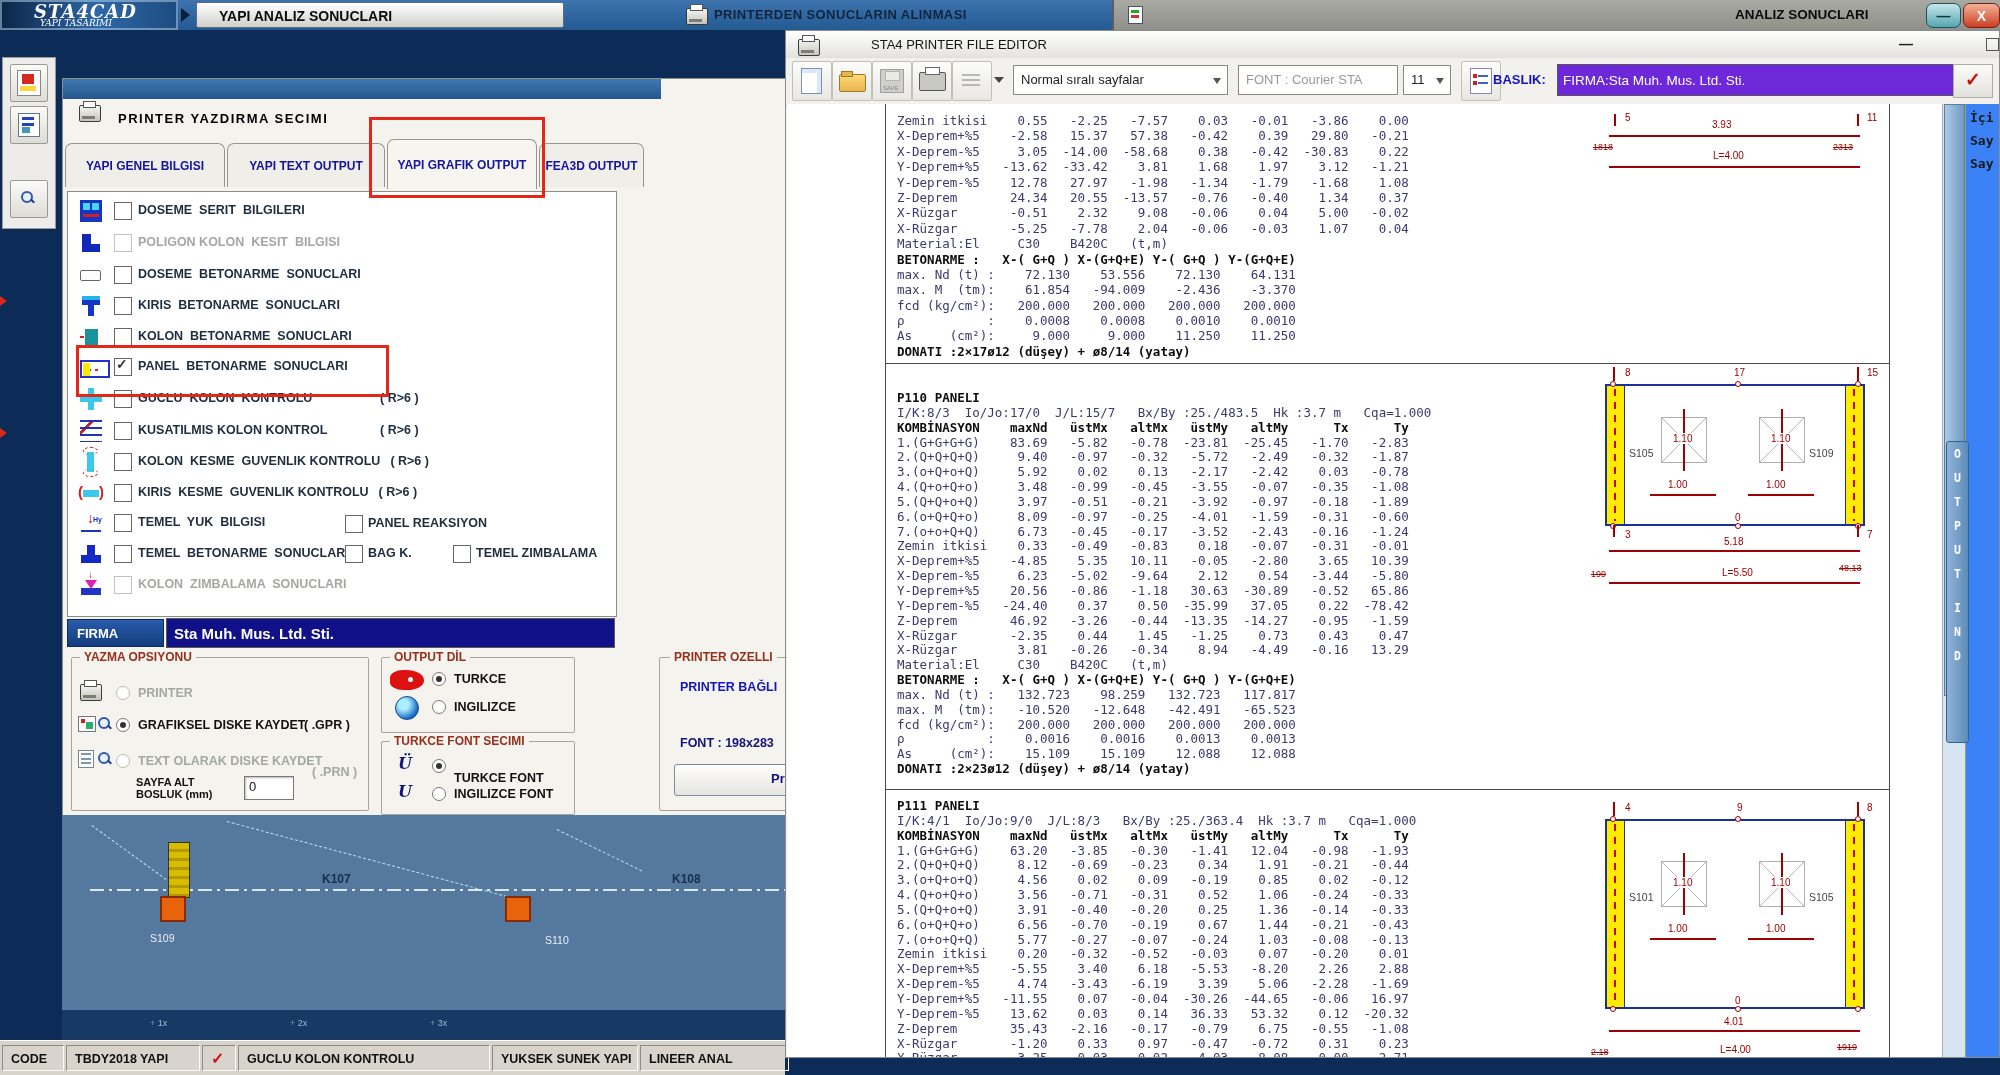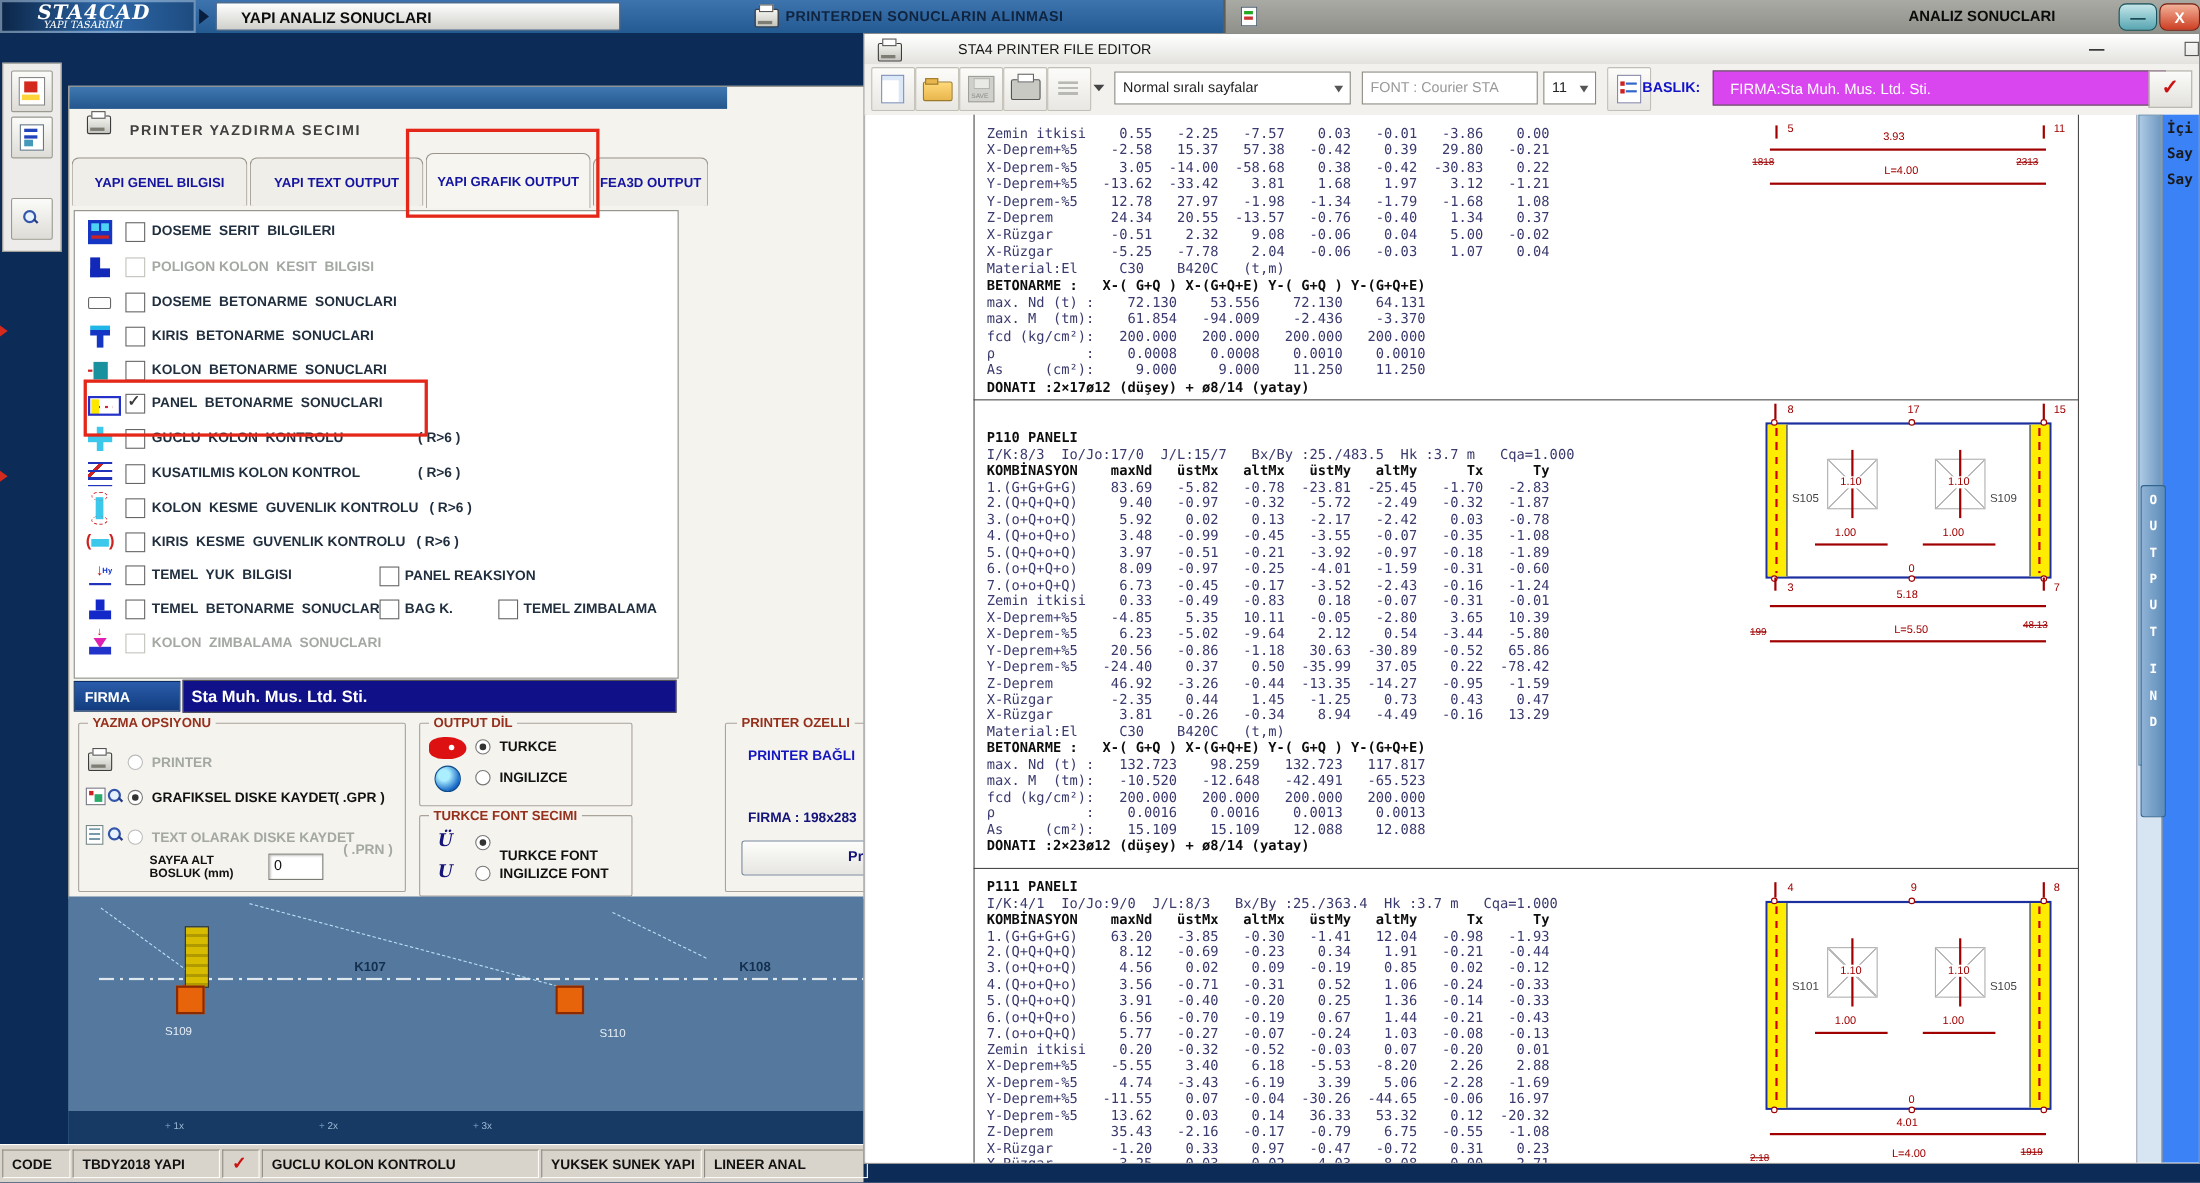--- a/index.html
+++ b/index.html
@@ -42,21 +42,21 @@
   .ic-pp{position:absolute;left:6px;top:5px;width:22px;height:24px;background:#fff;border:1px solid #888;
          background-image:linear-gradient(#d42a1e,#d42a1e),linear-gradient(#ffd33a,#ffd33a);background-size:12px 10px,16px 5px;
          background-position:4px 3px,2px 15px;background-repeat:no-repeat;}
   .ic-rep{position:absolute;left:7px;top:6px;width:20px;height:22px;background:#fff;border:1px solid #678;
          background-image:linear-gradient(#2244bb,#2244bb),linear-gradient(#2244bb,#2244bb),linear-gradient(#49b,#49b);
          background-size:12px 3px,12px 3px,8px 6px;background-position:3px 3px,3px 9px,3px 13px;background-repeat:no-repeat;}
   .redmark{left:0;width:0;height:0;border-top:5px solid transparent;border-bottom:5px solid transparent;border-left:7px solid #d42a1e;}
   
   #dialog{left:62px;top:78px;width:723px;height:737px;background:#f4f3ee;border:1px solid #8e8e86;}
   #dlg-topstrip{left:0;top:0;width:598px;height:20px;background:linear-gradient(#4078b2,#23568c);}
-  #dlg-title{left:55px;top:32px;font-size:13px;font-weight:bold;color:#404040;letter-spacing:1.5px;}
+  #dlg-title{left:55px;top:32px;font-size:13px;font-weight:bold;color:#000000;letter-spacing:1.5px;}
   .tab{position:absolute;top:64px;height:44px;background:#efeee8;border:1px solid #9a958c;border-bottom:none;border-radius:7px 7px 0 0;
        font-size:12px;font-weight:bold;color:#1414a0;text-align:center;line-height:44px;box-sizing:border-box;}
   .tab.active{top:60px;height:50px;background:#f6f5f0;z-index:3;line-height:50px;}
   .redbox{position:absolute;border:3px solid #e42718;z-index:6;}
   #chk-panel{left:4px;top:112px;width:548px;height:424px;background:#ffffff;border:1px solid #8d8d85;}
   .chkrow{position:absolute;left:0;height:30px;width:100%;}
   .ico{position:absolute;left:12px;top:2px;width:22px;height:22px;background-repeat:no-repeat;}
   .cb{position:absolute;left:46px;top:4px;width:16px;height:16px;background:#fff;border:1.5px solid #666;}
   .cb.dis{border-color:#c2c2bc;}
   .cb.on::after{content:"✓";position:absolute;left:1px;top:-3px;font-size:14px;font-weight:bold;color:#3a3a3a;}
@@ -135,22 +135,22 @@
   .ic-save::before{content:"";position:absolute;top:1px;left:4px;width:13px;height:8px;background:#e9e9e5;border:1px solid #b5b5b0;}
   .ic-save::after{content:"SAVE";position:absolute;bottom:1px;left:2px;font-size:6px;color:#8a8a86;}
   .ic-print{position:absolute;left:6px;top:10px;width:25px;height:17px;background:linear-gradient(#ececе8,#bdbdb7);background-color:#c9c9c3;border:1px solid #555;border-radius:2px;}
   .ic-print::before{content:"";position:absolute;top:-6px;left:5px;width:13px;height:6px;background:#fff;border:1px solid #666;}
   .ic-list{position:absolute;left:9px;top:12px;width:18px;height:14px;background:repeating-linear-gradient(#b8b8b4 0 2px,transparent 2px 5px);}
   .ddarrow{position:absolute;width:0;height:0;border-left:5px solid transparent;border-right:5px solid transparent;border-top:6px solid #444;}
   .combo{position:absolute;top:7px;height:30px;background:#fff;border:1px solid #8a8a82;box-sizing:border-box;font-size:13px;color:#222;line-height:28px;padding-left:7px;}
   .combo .chev{position:absolute;right:6px;top:12px;border-left:4.5px solid transparent;border-right:4.5px solid transparent;border-top:6px solid #555;}
   .graytext{color:#999;}
   #baslik-label{left:707px;top:14px;font-size:13px;font-weight:bold;color:#1212c8;}
-  #baslik-field{left:771px;top:6px;width:412px;height:32px;background:#d946ef;border:1px solid #5a5a52;color:#fff;
-                font-size:13.5px;line-height:32px;padding-left:15px;box-sizing:border-box;white-space:nowrap;overflow:hidden;}
+  #baslik-field{left:771px;top:6px;width:412px;height:32px;background:#6d28d9;border:1px solid #5a5a52;color:#fff;
+                font-size:13.5px;line-height:32px;padding-left:5px;box-sizing:border-box;white-space:nowrap;overflow:hidden;}
   #baslik-ok{left:1167px;top:6px;width:38px;height:32px;background:linear-gradient(#fbfbf9,#e2e1dc);border:1px solid #b0ada4;
              text-align:center;line-height:30px;font-size:19px;font-weight:bold;color:#cc1111;}
   #ed-content{left:1px;top:73px;width:1212px;height:953px;background:#fff;overflow:hidden;}
   .pageline-v{position:absolute;top:0;bottom:0;width:1px;background:#4a4a4a;}
   .pageline-h{position:absolute;left:98px;width:1005px;height:1px;background:#4a4a4a;}
   .sec{position:absolute;left:110px;font-family:"DejaVu Sans Mono",monospace;font-size:12.5px;color:#3a3a6e;white-space:pre;}
   .tline{height:15px;}
   .tline.b{color:#0d0d0d;font-weight:bold;}
   
   .rl{position:absolute;height:1.5px;background:#a00000;}
@@ -340,21 +340,21 @@
       <div class="radio sel" style="left:50px;top:17px;"></div>
       <div class="rlabel" style="left:72px;top:29px;">TURKCE  FONT</div>
       <div class="abs" style="left:16px;top:40px;font-family:'DejaVu Serif',serif;font-style:italic;font-weight:bold;font-size:16px;color:#13137a;">U</div>
       <div class="radio" style="left:50px;top:45px;"></div>
       <div class="rlabel" style="left:72px;top:45px;">INGILIZCE  FONT</div>
     </div>
 
     <div class="group" style="left:596px;top:578px;width:200px;height:152px;padding-left:24px;">
       <div class="gtitle" style="left:10px;">PRINTER OZELLI</div>
       <div class="abs" style="left:20px;top:22px;font-size:12.5px;font-weight:bold;color:#1515c0;">PRINTER BAĞLI</div>
-      <div class="abs" style="left:20px;top:78px;font-size:12.5px;font-weight:bold;color:#13137a;">FIRMA  : 198x283</div>
+      <div class="abs" style="left:20px;top:78px;font-size:12.5px;font-weight:bold;color:#13137a;">FONT  : 198x283</div>
       <div class="abs" style="left:14px;top:106px;width:150px;height:30px;background:linear-gradient(#fdfdfb,#e6e5e0);border:1.5px solid #7a8aa0;border-radius:3px;">
         <span class="abs" style="left:96px;top:6px;font-size:13px;font-weight:bold;color:#13137a;">Pri</span>
       </div>
     </div>
   </div>
 
   <div id="drawing" class="abs">
     <div class="dash" style="left:30px;top:10px;width:112px;transform:rotate(36deg);"></div>
     <div class="dash" style="left:165px;top:6px;width:310px;transform:rotate(15deg);"></div>
     <div class="dash" style="left:495px;top:14px;width:95px;transform:rotate(26deg);"></div>

